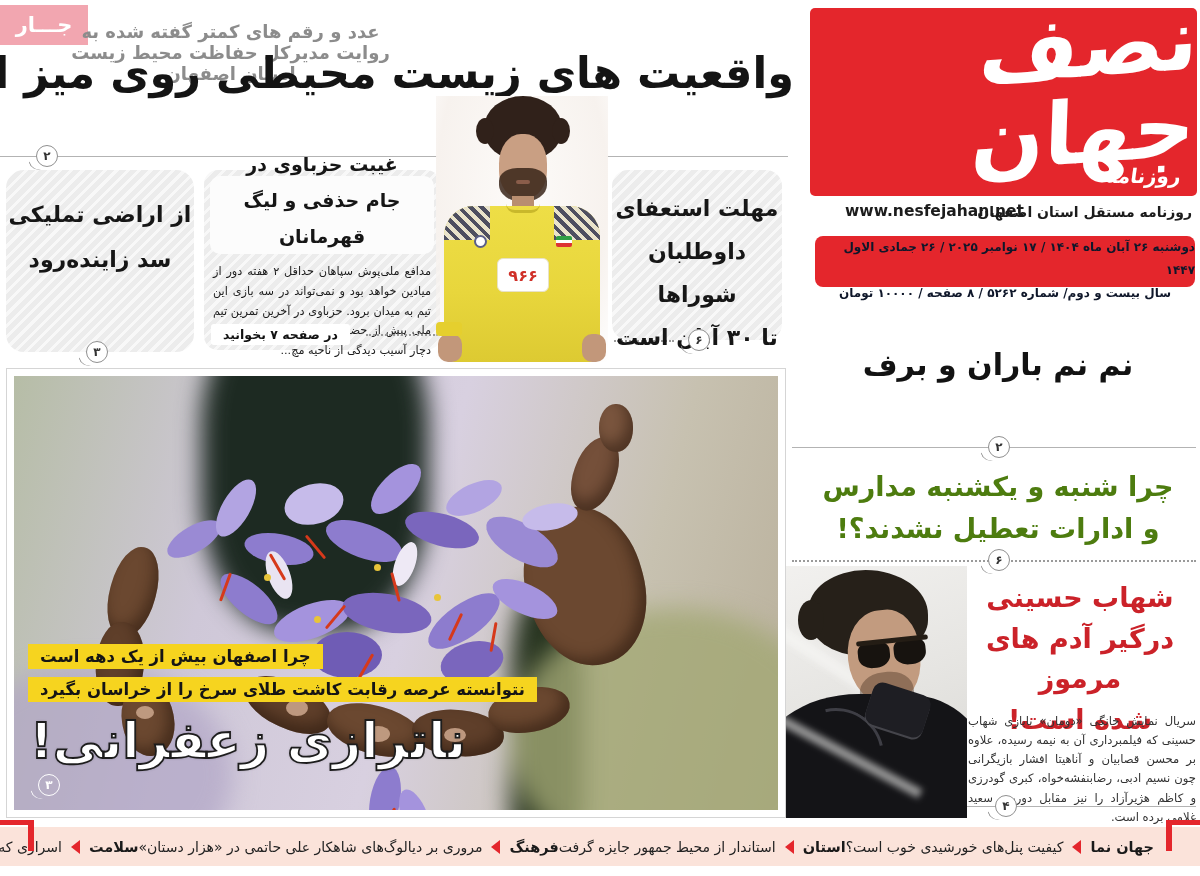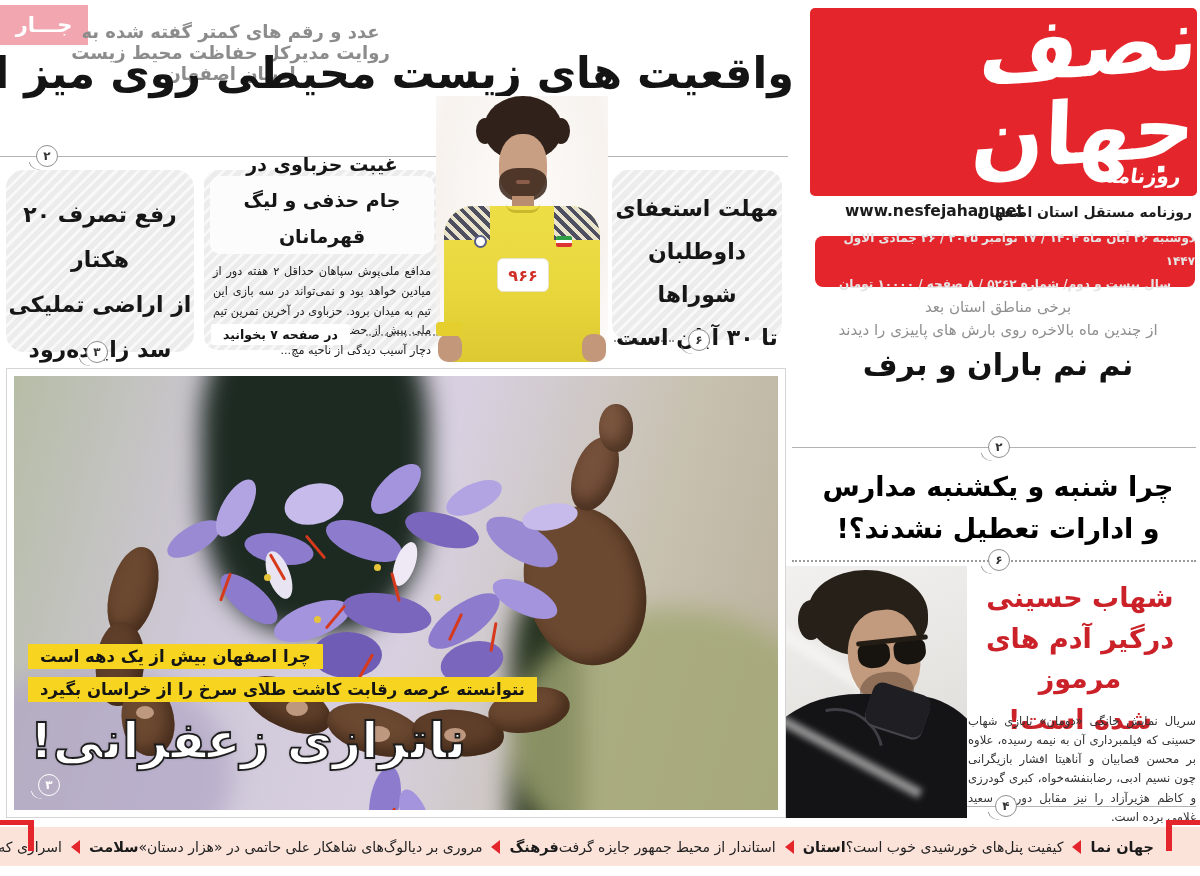--- a/index.html
+++ b/index.html
@@ -102,26 +102,26 @@
   
   .logo-box{left:810px;top:8px;width:387px;height:188px;background:#e4262c;border-radius:5px;
     display:flex;align-items:center;justify-content:center;z-index:1;}
   .logo-cal{color:#fff;font-size:86px;font-weight:900;transform:rotate(-4deg) skewX(-6deg);
     letter-spacing:-4px;line-height:1;margin-top:-14px;}
   .logo-sub{position:absolute;right:16px;bottom:8px;color:#fff;font-size:20px;font-weight:700;
     transform:skewX(-8deg);}
   .site-url{left:845px;top:202px;font-size:15.5px;font-weight:800;color:#1c1c1c;direction:ltr;}
   .tagline{right:8px;top:204px;font-size:14px;font-weight:800;color:#1c1c1c;}
   .date-bar{left:815px;top:236px;width:380px;height:51px;background:#e4262c;border-radius:8px;
-    color:#e5e5e5;display:flex;flex-direction:column;align-items:center;justify-content:center;
+    color:#0f172a;display:flex;flex-direction:column;align-items:center;
     font-size:12px;font-weight:700;line-height:1.9;}
 
   .rain-kicker{left:800px;top:296px;width:396px;text-align:center;font-size:15px;color:#8f8f8f;line-height:1.5;}
   .rain-title{left:800px;top:344px;width:396px;text-align:center;font-size:30px;font-weight:900;color:#121212;line-height:1.4;}
-  .schools-title{left:800px;top:466px;width:396px;text-align:center;font-size:27px;font-weight:900;color:#000000;line-height:1.55;}
+  .schools-title{left:800px;top:466px;width:396px;text-align:center;font-size:27px;font-weight:900;color:#4d7c0f;line-height:1.55;}
 
   
   .shahab-photo{left:772px;top:566px;width:195px;height:252px;overflow:hidden;z-index:1;
     background:linear-gradient(160deg,#f2f1ef 0%,#e6e5e2 50%,#d8d7d3 100%);}
   .sh-hair{position:absolute;left:36px;top:4px;width:120px;height:86px;background:#262019;
     border-radius:48% 52% 42% 46%;}
   .sh-hair::before{content:"";position:absolute;left:-10px;top:30px;width:26px;height:40px;background:#262019;border-radius:50%;}
   .sh-face{position:absolute;left:76px;top:44px;width:72px;height:94px;background:#c29b7f;
     border-radius:48% 42% 46% 50%;transform:rotate(-6deg);}
   .sh-glass{position:absolute;left:86px;top:74px;width:70px;height:28px;transform:rotate(-6deg);}
@@ -162,21 +162,20 @@
 <div id="page">
 
   <div class="abs jar-tag">جـــار</div>
 
   <div class="abs top-kicker">عدد و رقم های کمتر گفته شده به روایت مدیرکل حفاظت محیط زیست استان اصفهان</div>
   <div class="abs main-headline">واقعیت های زیست محیطی روی میز اعضای شورا</div>
   <div class="abs sep" style="left:0;top:156px;width:788px;"></div>
   <div class="badge" style="left:36px;top:145px;">۲</div>
 
   <div class="abs hbox box-dam">
-    <div class="btitle">رفع تصرف ۲۰ هکتار</div>
     <div class="btitle">از اراضی تملیکی</div>
     <div class="btitle">سد زاینده‌رود</div>
   </div>
   <div class="badge" style="left:86px;top:341px;">۳</div>
 
   <div class="abs hbox box-haz">
     <div class="haz-titlewrap">
       <div class="btitle">غیبت حزباوی در</div>
       <div class="btitle">جام حذفی و لیگ قهرمانان</div>
     </div>
@@ -280,24 +279,20 @@
     <div class="logo-cal">نصف جهان</div>
     <div class="logo-sub">روزنامه</div>
   </div>
   <div class="abs site-url">www.nesfejahan.net</div>
   <div class="abs tagline">روزنامه مستقل استان اصفهان</div>
   <div class="abs date-bar">
     <div>دوشنبه ۲۶ آبان ماه ۱۴۰۴ / ۱۷ نوامبر ۲۰۲۵ / ۲۶ جمادی الاول ۱۴۴۷</div>
     <div>سال بیست و دوم/ شماره ۵۲۶۲ / ۸ صفحه / ۱۰۰۰۰ تومان</div>
   </div>
 
-  <div class="abs rain-kicker">
-    <div>برخی مناطق استان بعد</div>
-    <div>از چندین ماه بالاخره روی بارش های پاییزی را دیدند</div>
-  </div>
   <div class="abs rain-title">
     <div>نم نم باران و برف</div>
   </div>
   <div class="abs sep" style="left:792px;top:447px;width:404px;"></div>
   <div class="badge" style="left:988px;top:436px;">۲</div>
 
   <div class="abs schools-title">
     <div>چرا شنبه و یکشنبه مدارس</div>
     <div>و ادارات تعطیل نشدند؟!</div>
   </div>

